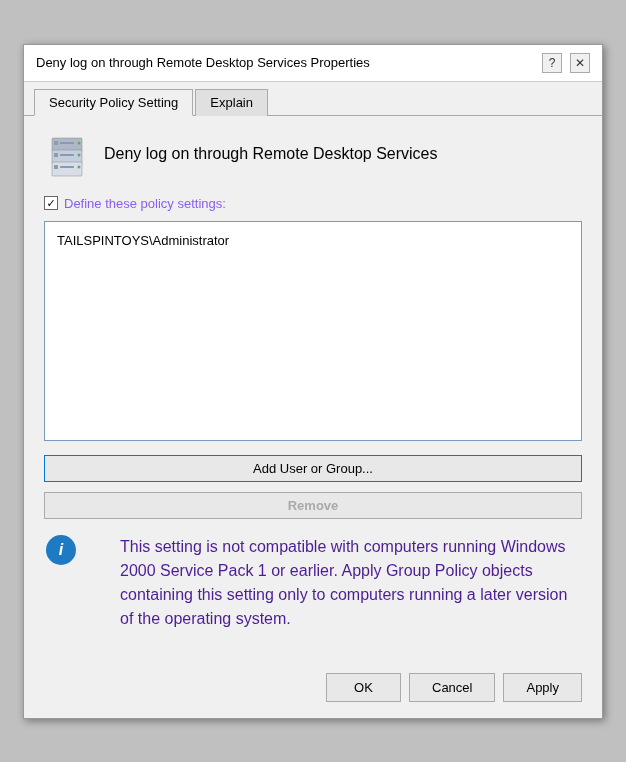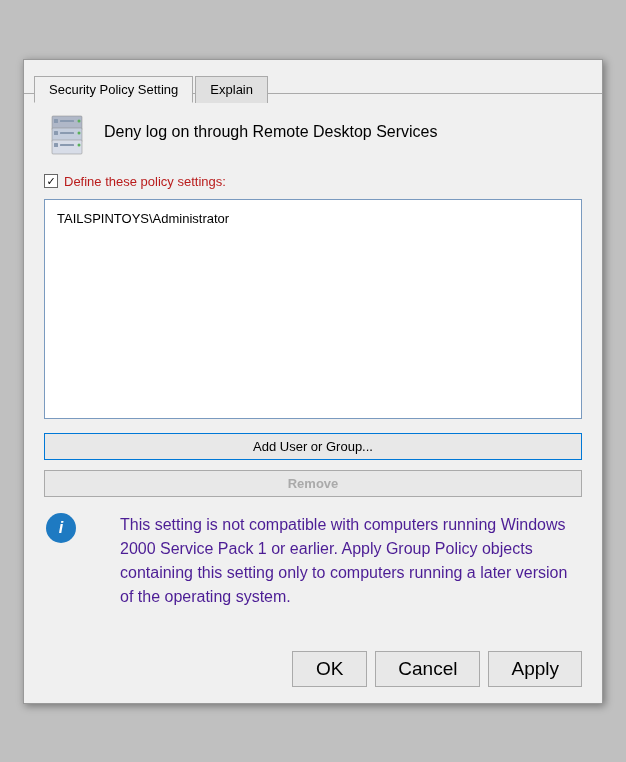--- a/index.html
+++ b/index.html
@@ -76,21 +76,21 @@
 
     .tab {
       padding: 5px 14px;
       border: 1px solid #aaa;
       background: #e0e0e0;
       cursor: pointer;
       font-size: 13px;
       color: #000;
       border-bottom: none;
       position: relative;
-      top: 10px;
+      top: 1px;
     }
 
     .tab.active {
       background: #f0f0f0;
       border-bottom: 1px solid #f0f0f0;
       font-weight: normal;
       z-index: 1;
     }
 
     
@@ -131,21 +131,21 @@
     }
 
     .checkbox-custom .checkmark {
       font-size: 11px;
       color: #000;
       line-height: 1;
     }
 
     .define-label {
       font-size: 13px;
-      color: #b91c1c;
+      color: #8b5cf6;
     }
 
     .users-listbox {
       width: 100%;
       height: 220px;
       border: 1px solid #7a9abf;
       background: #fff;
       padding: 10px;
       overflow-y: auto;
       margin-bottom: 14px;
@@ -223,37 +223,46 @@
       gap: 8px;
       padding: 10px 20px 16px 20px;
       background: #f0f0f0;
     }
 
     .footer-btn {
       padding: 6px 22px;
       border: 1px solid #aaa;
       background: #e8e8e8;
       cursor: pointer;
-      font-size: 19px;
+      font-size: 13px;
       color: #000;
       min-width: 75px;
     }
 
     
     .server-stack {
       position: relative;
       width: 46px;
       height: 46px;
     }
   </style>
 </head>
 <body>
 
 <div class="dialog-window">
 
+  <div class="title-bar">
+    <div class="title-bar-left">
+      <span class="title-text">Deny log on through Remote Desktop Services Properties</span>
+    </div>
+    <div class="title-bar-controls">
+      <div class="title-btn">?</div>
+      <div class="title-btn">✕</div>
+    </div>
+  </div>
 
   <div class="tabs">
     <div class="tab active">
       <span>Security Policy Setting</span>
     </div>
     <div class="tab">
       <span>Explain</span>
     </div>
   </div>
 

